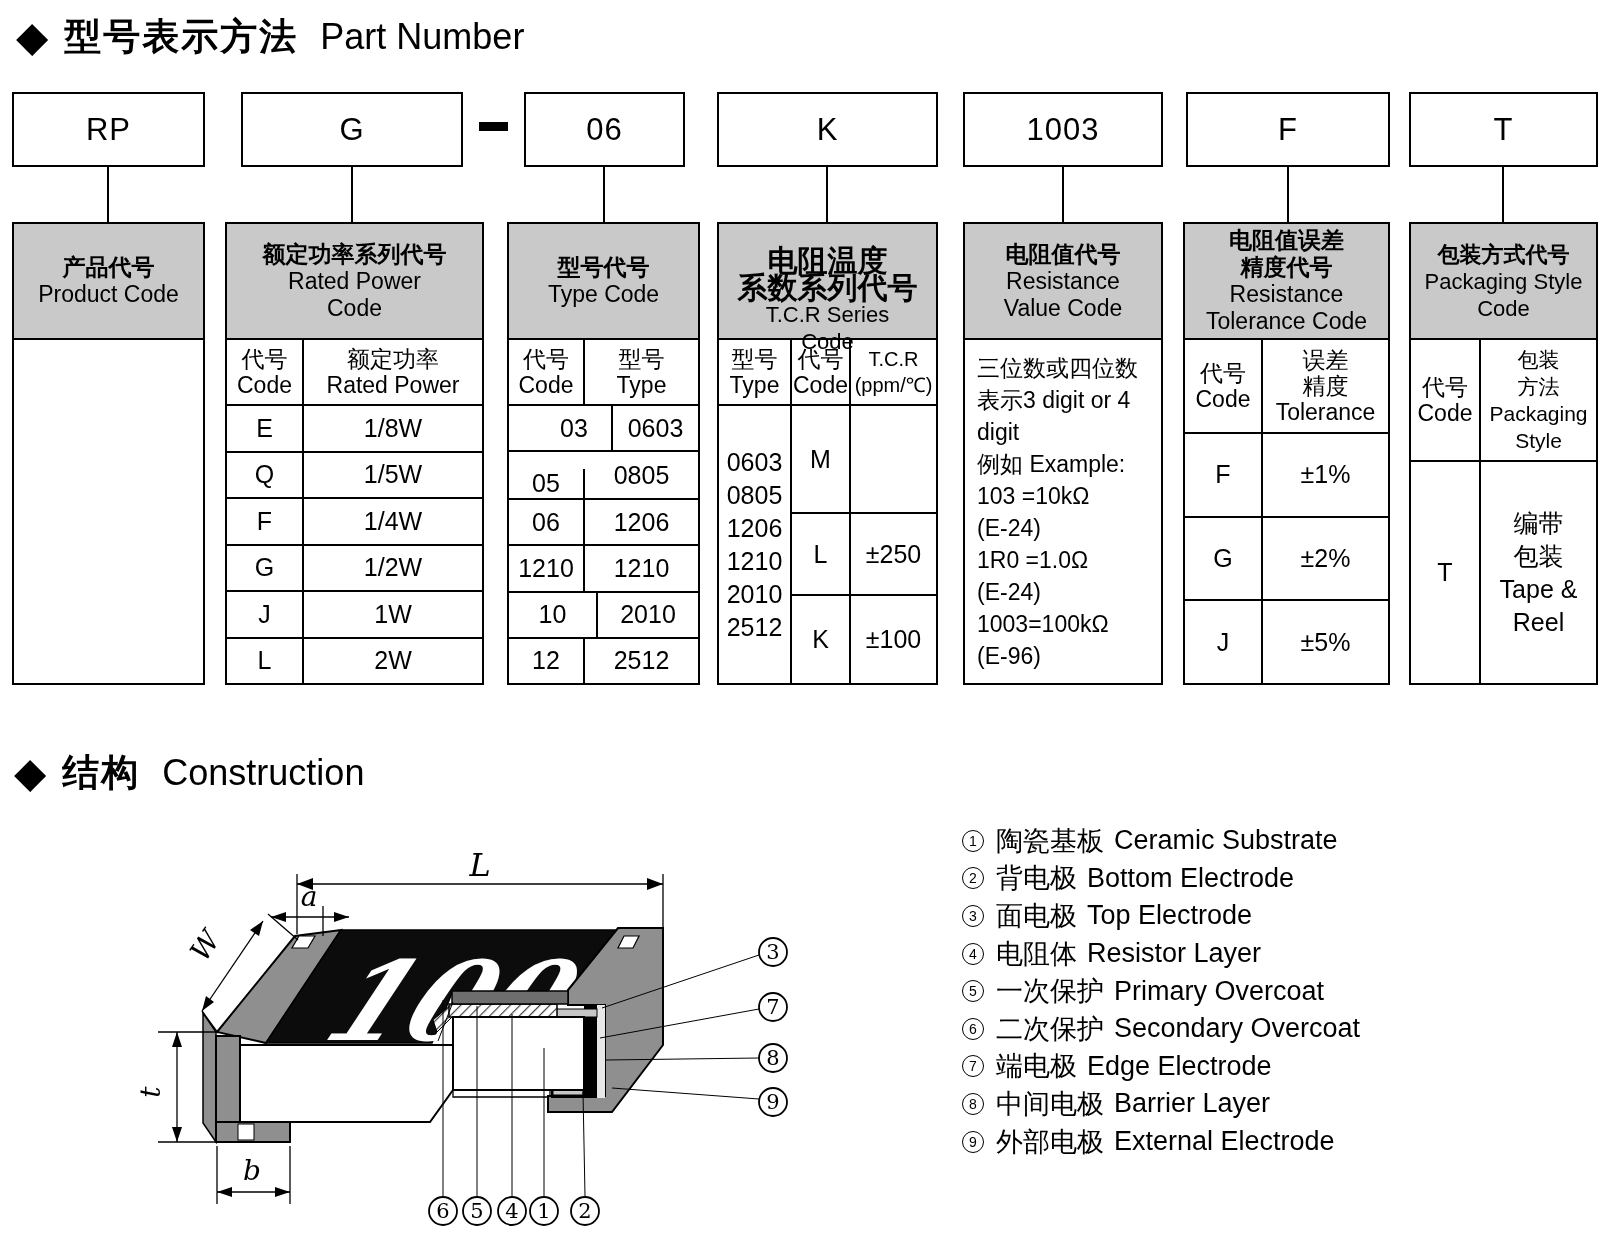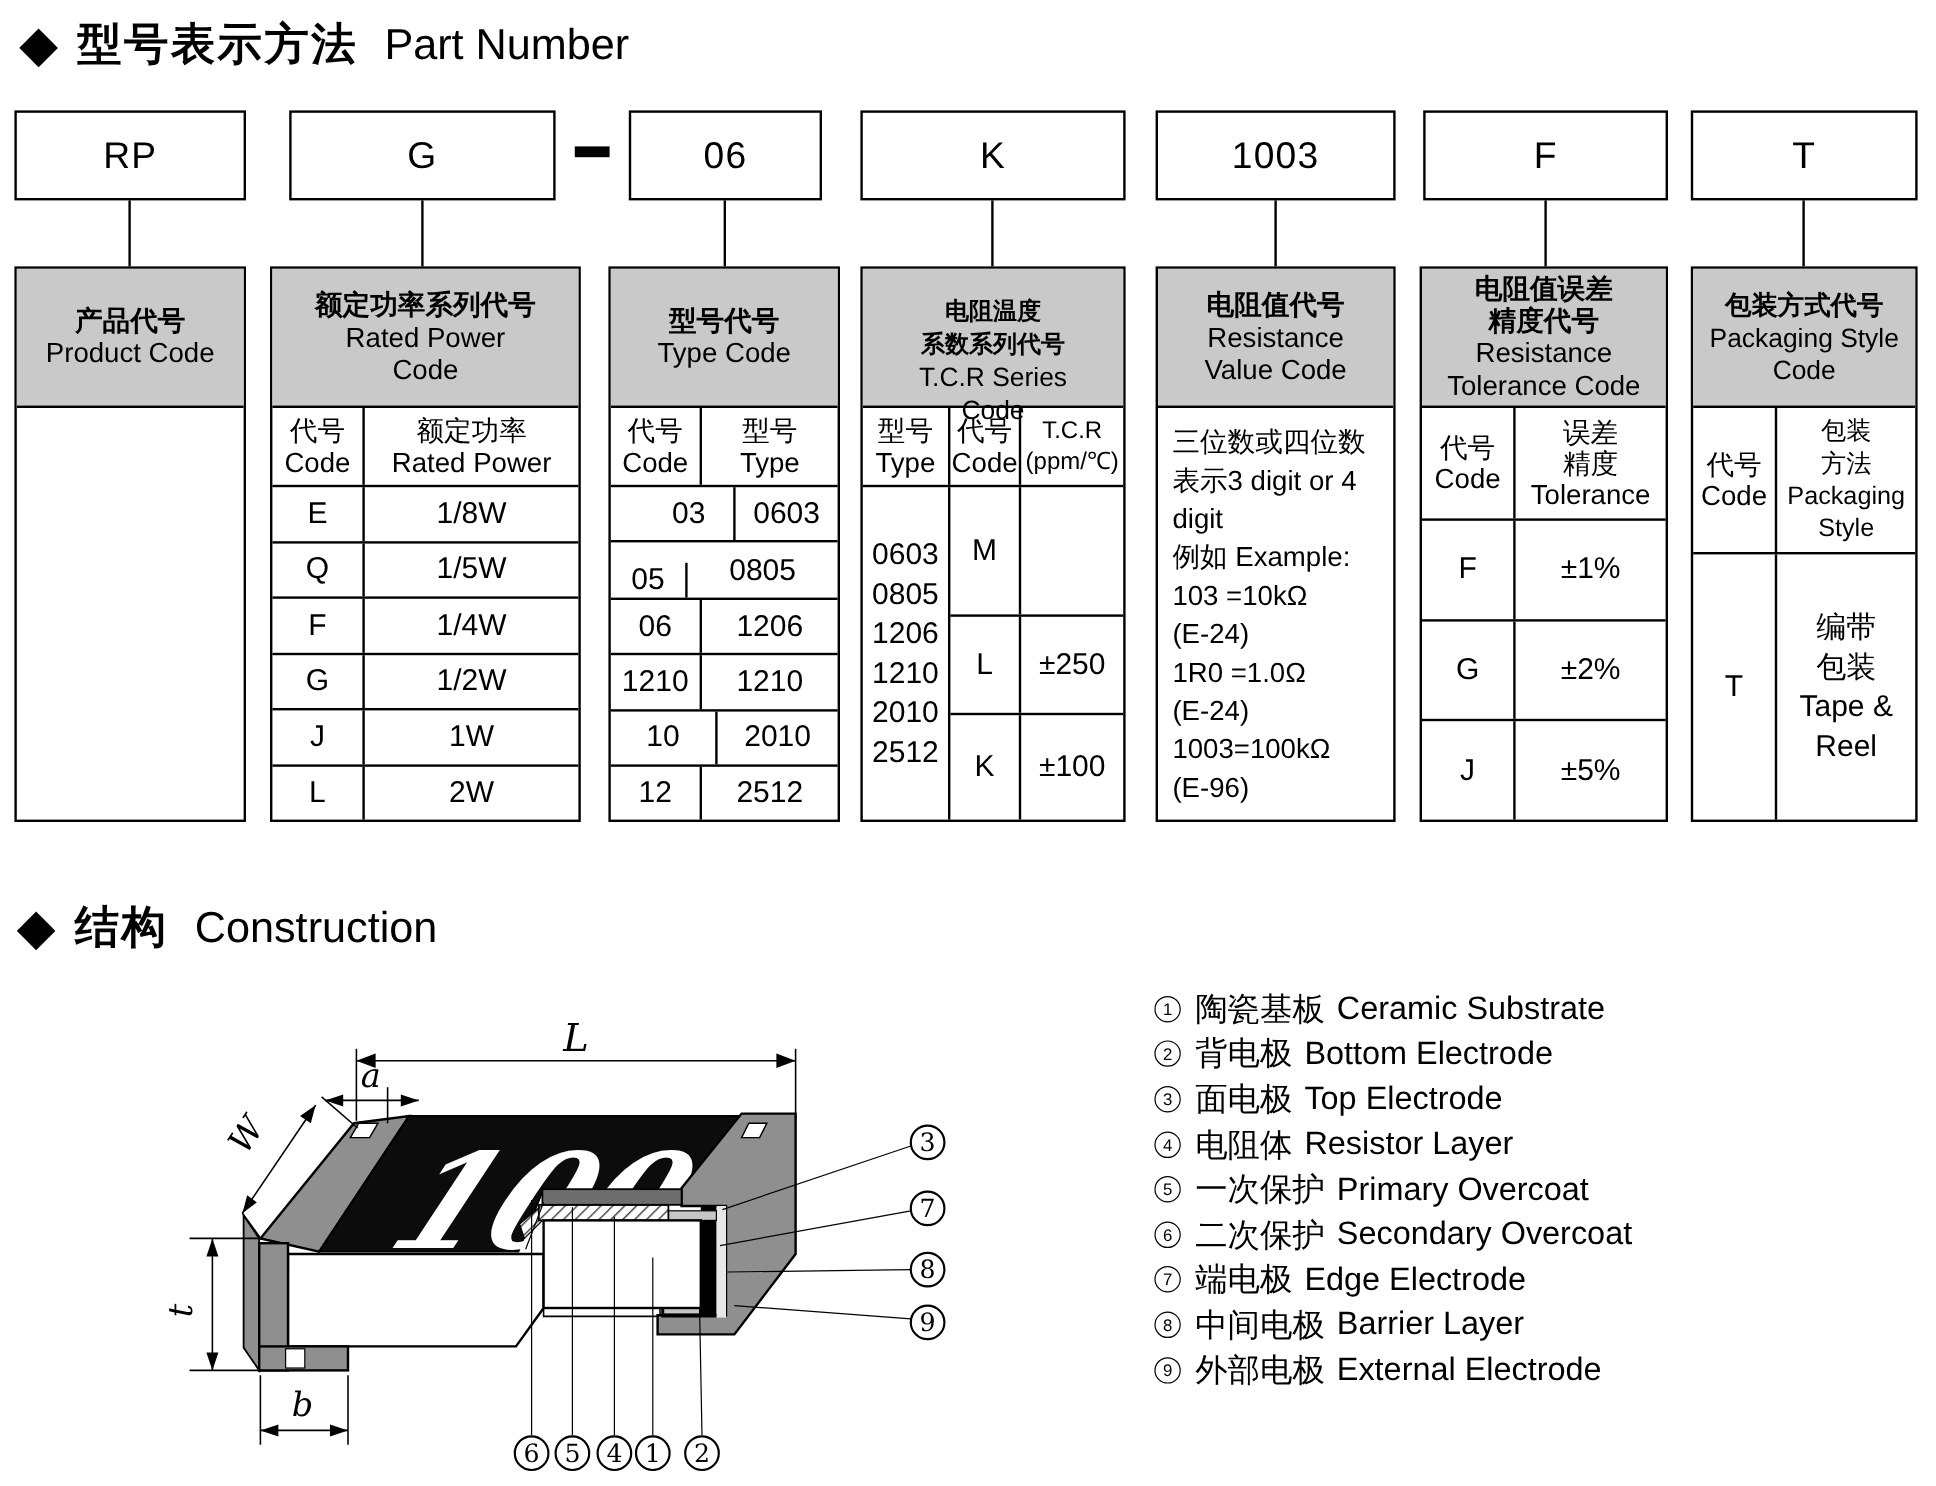--- a/index.html
+++ b/index.html
@@ -123,21 +123,21 @@
       <div class="c br subtxt" style="width:76px;">代号
 Code</div>
       <div class="c subtxt" style="flex:1;">型号
 Type</div>
     </div>
     <div class="row bb">
         <div class="c br cell" style="width:76px;margin-left:28px;">03</div>
         <div class="c cell" style="flex:1;">0603</div>
       </div>
     <div class="row bb">
-        <div class="c br cell" style="width:64px;margin-top:17px;">05</div>
+        <div class="c br cell" style="width:76px;margin-top:17px;">05</div>
         <div class="c cell" style="flex:1;">0805</div>
       </div>
     <div class="row bb">
         <div class="c br cell" style="width:76px;">06</div>
         <div class="c cell" style="flex:1;">1206</div>
       </div>
     <div class="row bb">
         <div class="c br cell" style="width:76px;">1210</div>
         <div class="c cell" style="flex:1;">1210</div>
       </div>
@@ -146,21 +146,21 @@
         <div class="c cell" style="flex:1;">2010</div>
       </div>
     <div class="row">
         <div class="c br cell" style="width:76px;">12</div>
         <div class="c cell" style="flex:1;">2512</div>
       </div>
   </div>
 
   <div class="tbl" style="left:717px;width:221px;">
     <div class="tbl-h">
-      <div class="hz" style="font-size:20px;margin-top:40px;">电阻温度
+      <div class="hz" style="font-size:30px;margin-top:40px;">电阻温度
 系数系列代号</div>
       <div class="he" style="font-size:22px;">T.C.R Series
 Code</div>
     </div>
     <div class="sub" style="height:64px;min-height:64px;">
       <div class="c br subtxt" style="width:73px;">型号
 Type</div>
       <div class="c br subtxt" style="width:59px;">代号
 Code</div>
       <div class="c subtxt" style="flex:1;font-size:20px;">T.C.R

